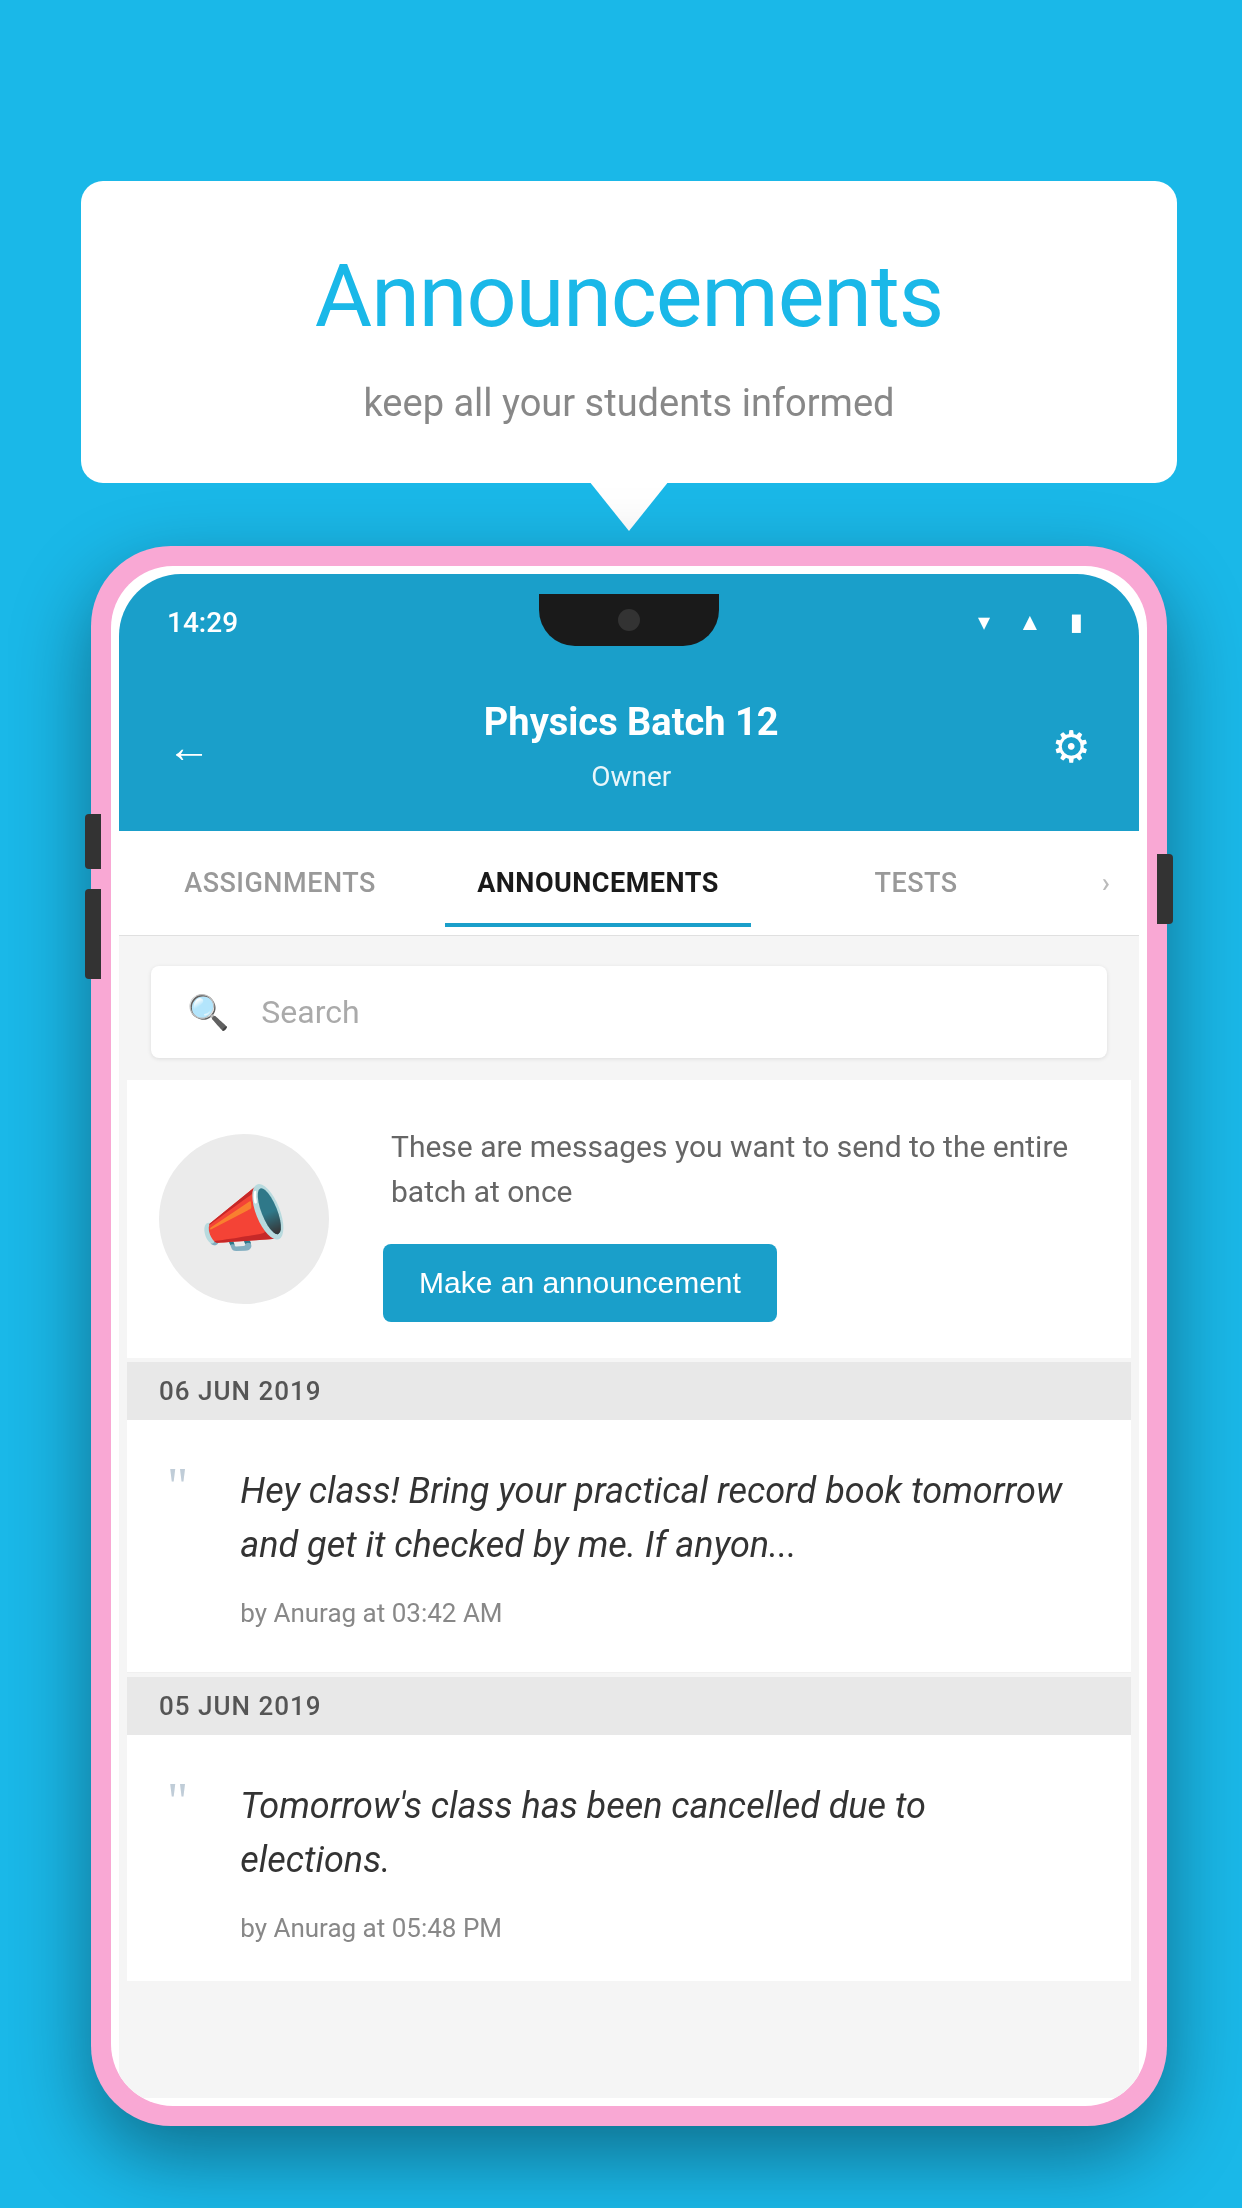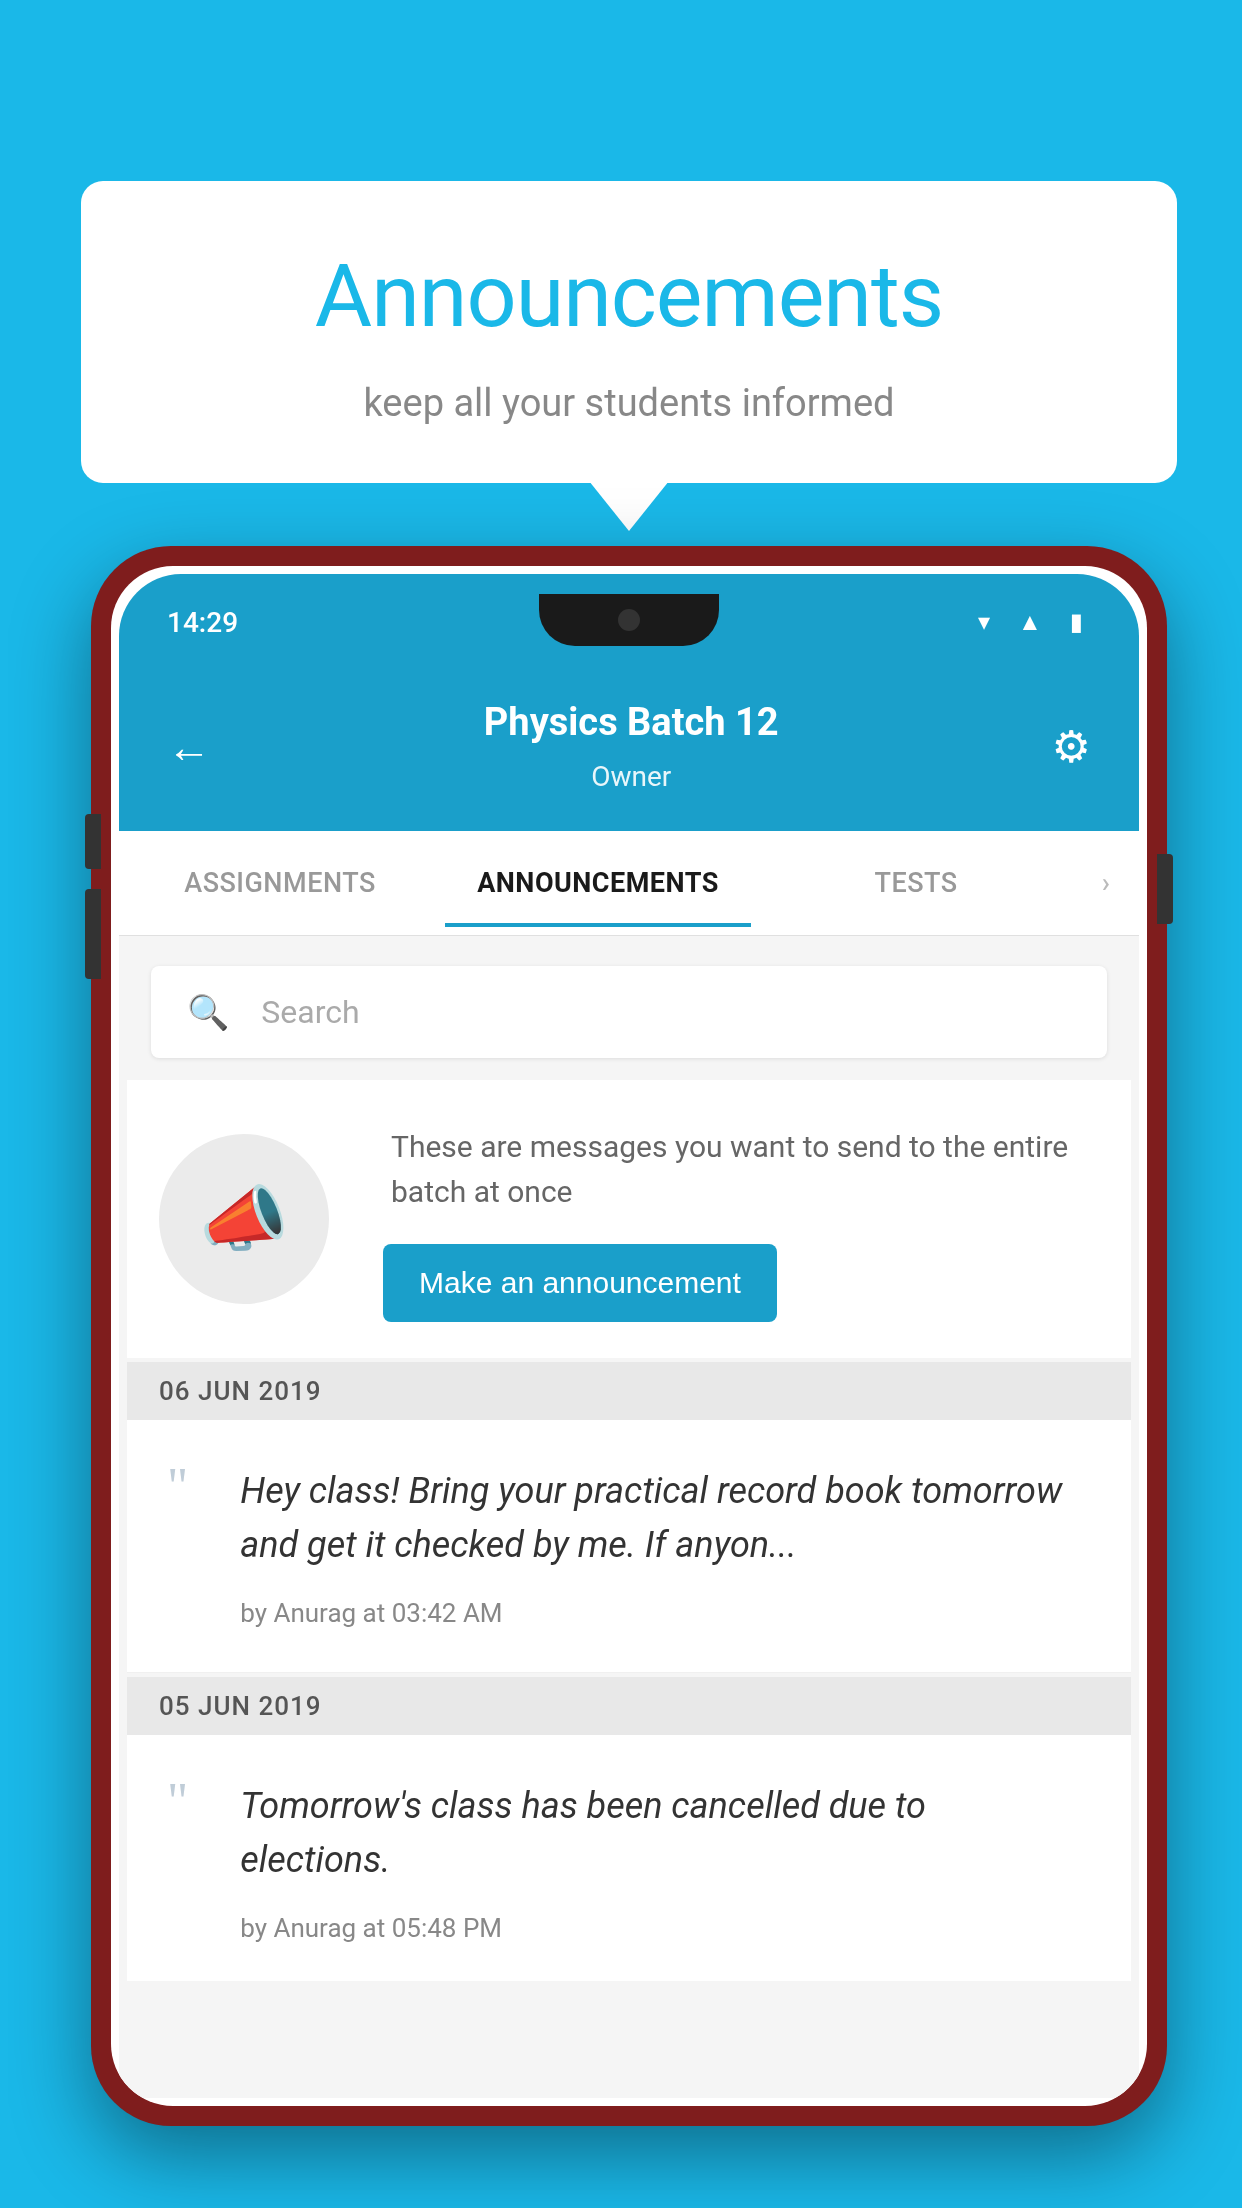--- a/index.html
+++ b/index.html
@@ -63,21 +63,21 @@
     
     .phone-container {
       position: absolute;
       top: 530px;
       left: 75px;
       right: 75px;
       bottom: 0;
     }
 
     .phone-outer {
-      background: #7f1d1d;
+      background: #f9a8d4;
       border-radius: 80px;
       padding: 20px;
       width: 100%;
       height: 1580px;
       position: relative;
       box-shadow: 0 30px 80px rgba(0,0,0,0.4);
     }
 
     .camera-dot {
       width: 22px;

